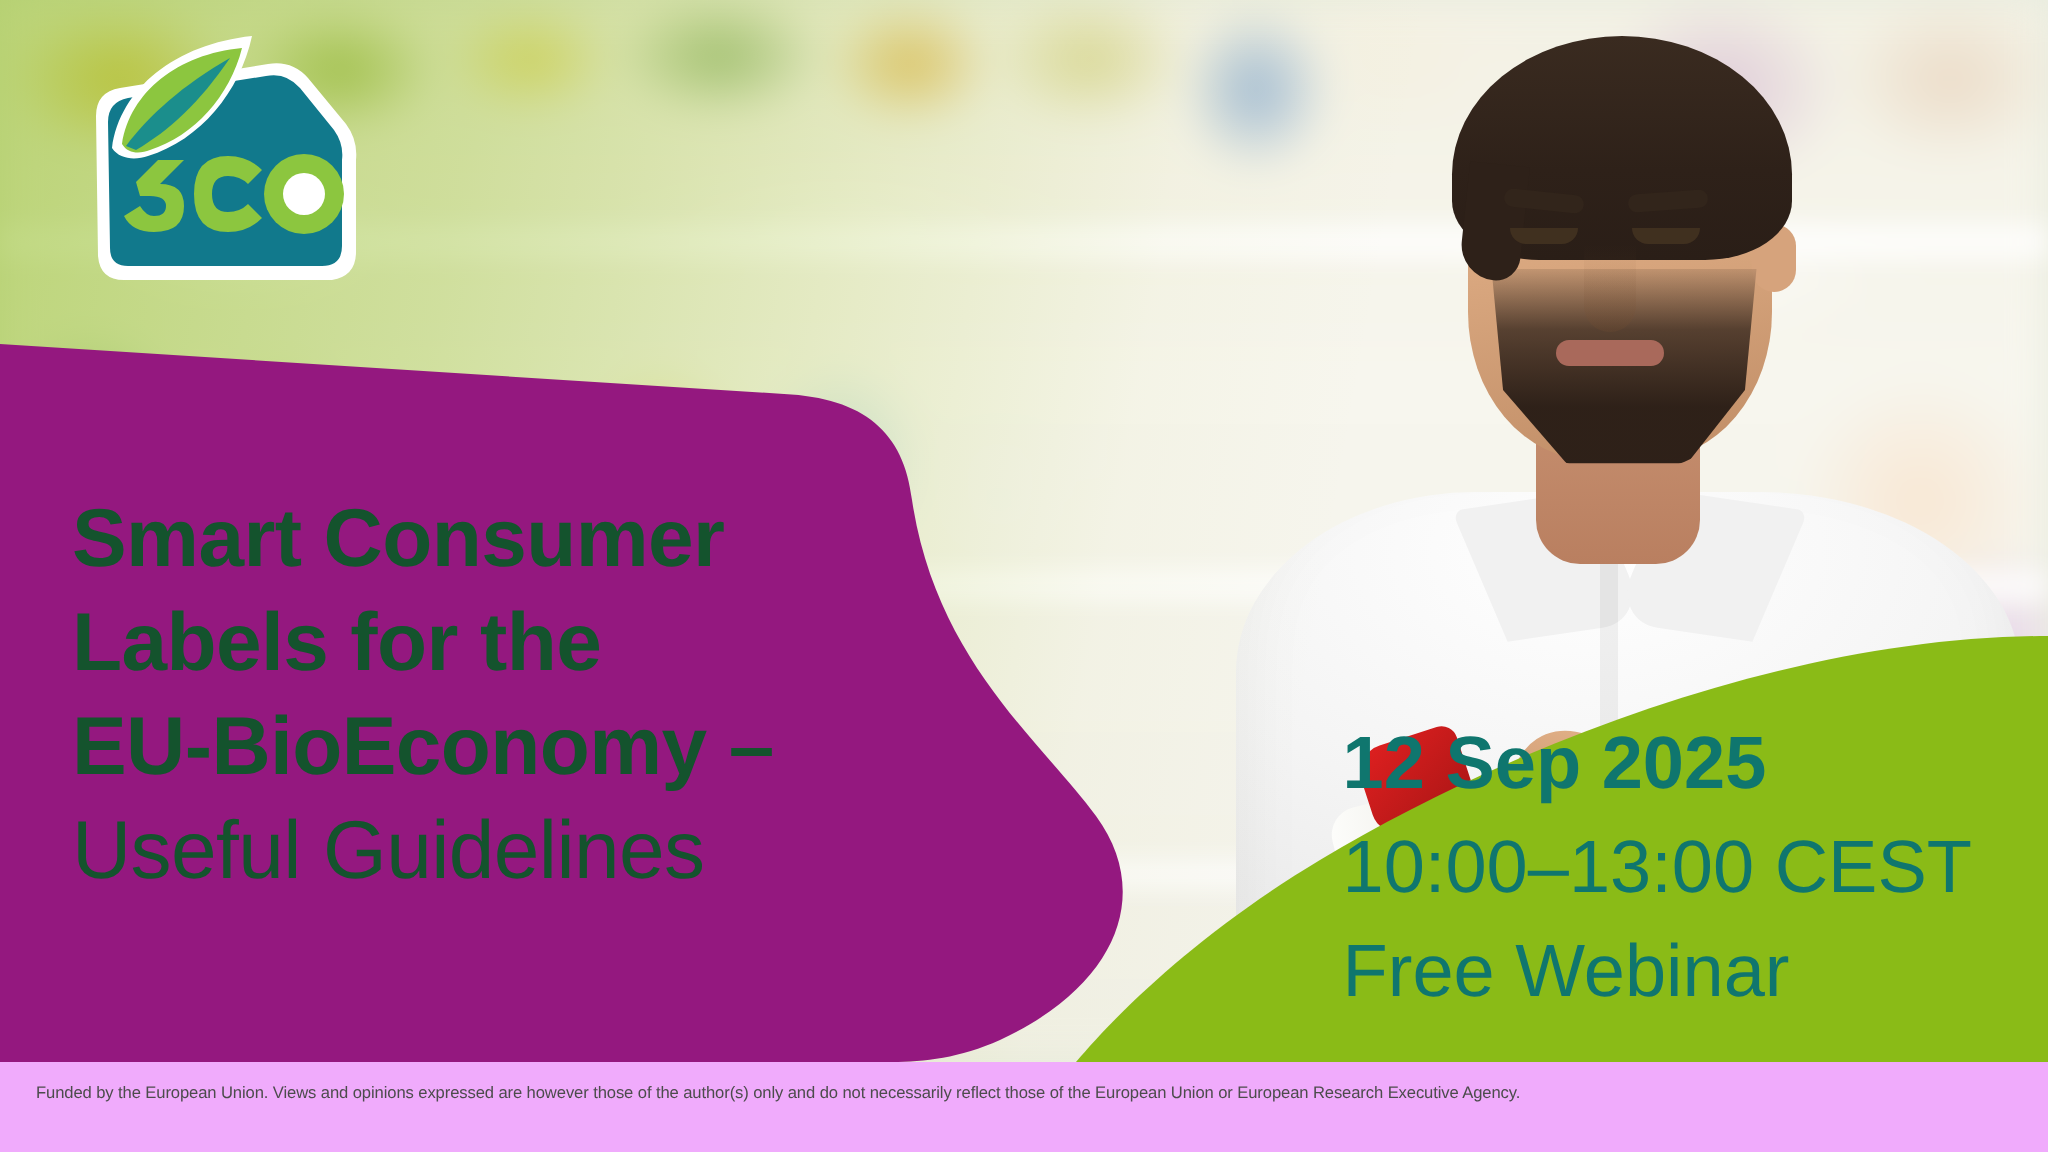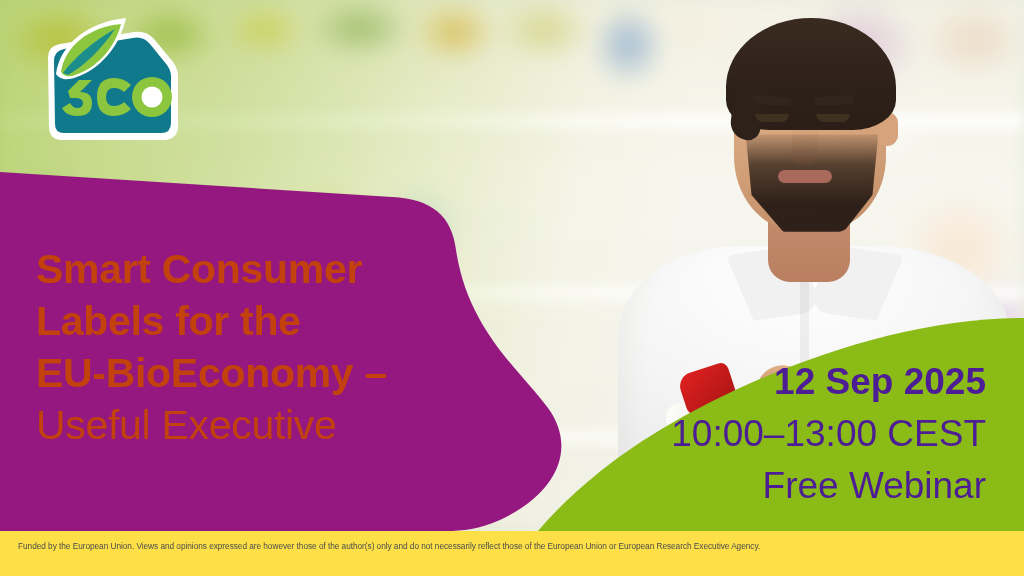--- a/index.html
+++ b/index.html
@@ -198,55 +198,54 @@
   }
 
   
   .logo { position: absolute; left: 30px; top: 18px; width: 150px; height: 128px; }
 
   
   .headline {
     position: absolute;
     left: 36px; top: 243px;
     width: 430px;
-    color: #c2410c;
+    color: #14532d;
   }
   .headline .ln {
     display: block;
     font-size: 41px;
     line-height: 52px;
     letter-spacing: -0.3px;
     white-space: nowrap;
   }
   .headline .ln.b { font-weight: 700; }
   .headline .ln.r { font-weight: 400; }
 
   
   .event {
     position: absolute;
     right: 38px; top: 356px;
-    text-align: right;
-    color: #4c1d95;
+    color: #0f766e;
   }
   .event .ln {
     display: block;
     font-size: 37px;
     line-height: 52px;
     letter-spacing: 0px;
     white-space: nowrap;
   }
   .event .ln.b { font-weight: 700; }
   .event .ln.r { font-weight: 400; }
 
   
   .footer {
     position: absolute;
     left: 0; top: 531px;
     width: 1024px; height: 45px;
-    background: #fde047;
+    background: #f0abfc;
   }
   .footer p {
     margin: 0;
     position: absolute;
     left: 18px; right: 18px;
     color: #4c4c4c;
     font-size: 8.3px;
     line-height: 13.5px;
     letter-spacing: -0.05px;
   }
@@ -326,21 +325,21 @@
              q-4,4 -10,4 q-8,0 -8,-9 q0,-9 8,-9 q6,0 10,4 Z" fill="#8CC63F"></path>
 
     <circle cx="122" cy="79" r="20" fill="#8CC63F"></circle>
     <circle cx="122" cy="79" r="10.5" fill="#ffffff"></circle>
   </svg>
 
   <div class="headline">
     <span class="ln b">Smart Consumer</span>
     <span class="ln b">Labels for the</span>
     <span class="ln b">EU-BioEconomy –</span>
-    <span class="ln r">Useful Executive</span>
+    <span class="ln r">Useful Guidelines</span>
   </div>
 
   <div class="event">
     <span class="ln b">12 Sep 2025</span>
     <span class="ln r">10:00–13:00 CEST</span>
     <span class="ln r">Free Webinar</span>
   </div>
 
   <div class="footer">
     <p class="l1">Funded by the European Union. Views and opinions expressed are however those of the author(s) only and do not necessarily reflect those of the European Union or European Research Executive Agency.</p>

